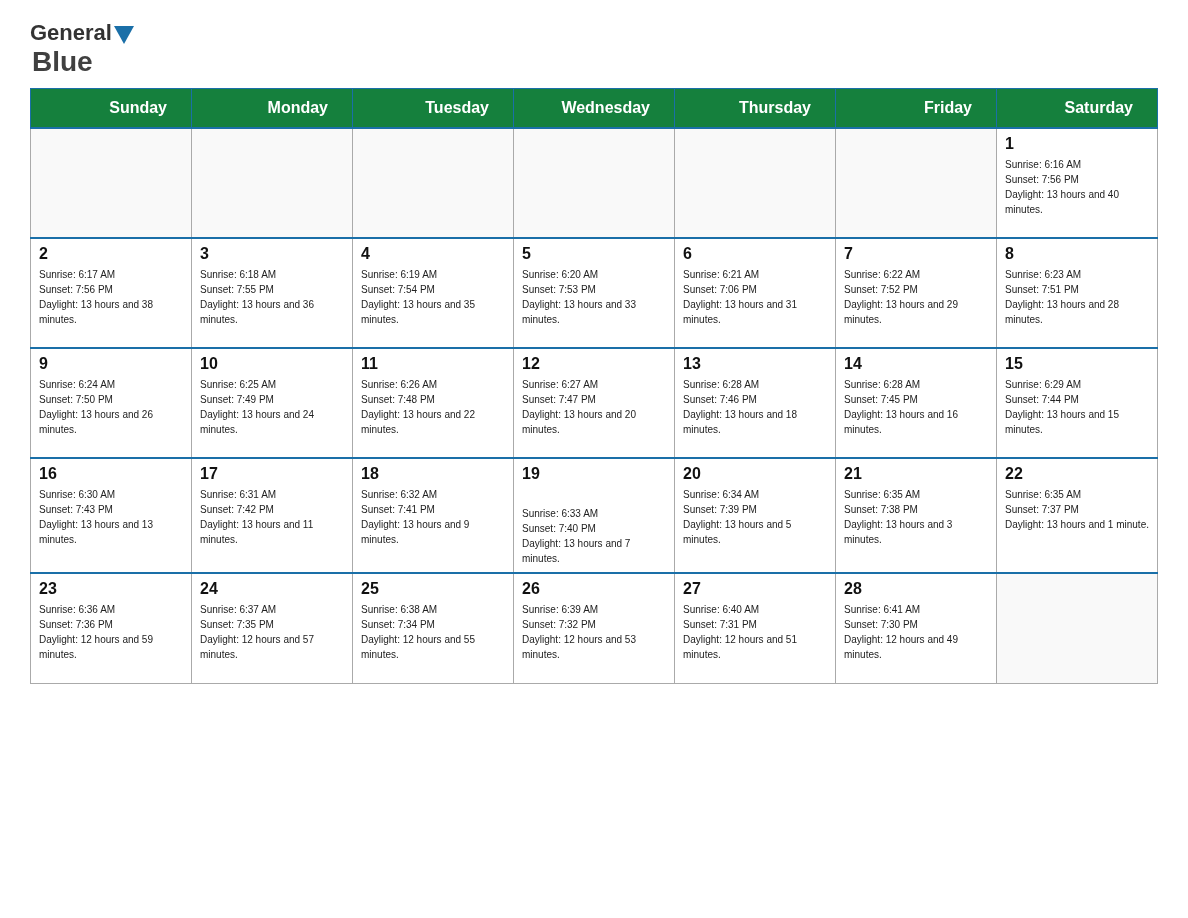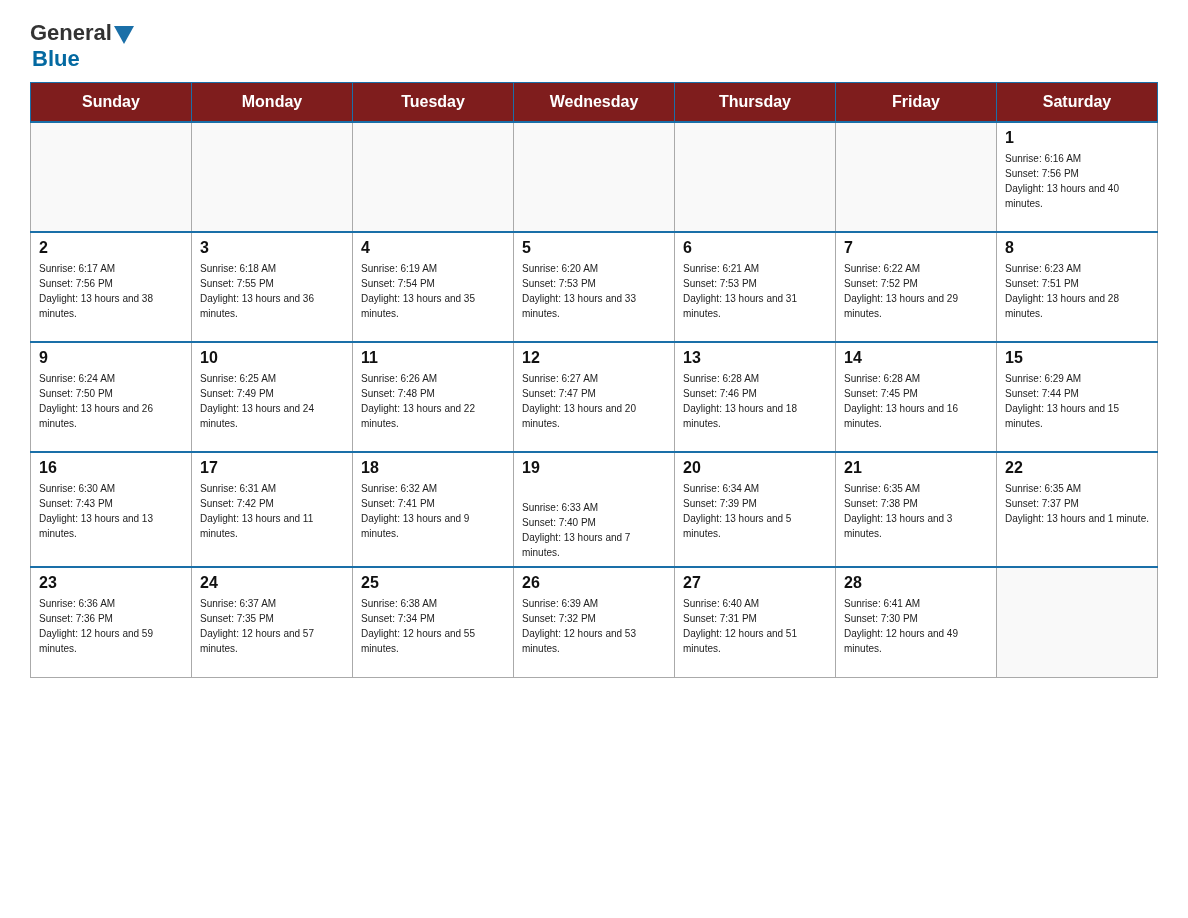--- a/index.html
+++ b/index.html
@@ -32,23 +32,23 @@
     .logo-arrow {
       width: 0;
       height: 0;
       border-left: 10px solid transparent;
       border-right: 10px solid transparent;
       border-top: 18px solid #1a6fa8;
       margin-left: 2px;
       margin-top: 4px;
     }
     .logo-blue {
-      font-size: 22px;
-      font-weight: bold;
-      color: #0369a1;
+      font-size: 28px;
+      font-weight: bold;
+      color: #404040;
       margin-left: 2px;
     }
     .title-block {
       text-align: right;
     }
     .month-title {
       font-size: 52px;
       font-weight: bold;
       color: #111;
       line-height: 1.1;
@@ -57,26 +57,26 @@
       font-size: 20px;
       color: #333;
       margin-top: 4px;
     }
     .calendar {
       width: 100%;
       border-collapse: collapse;
       margin-top: 10px;
     }
     .calendar th {
-      background-color: #7f1d1d;
+      background-color: #15803d;
       color: #fff;
       font-size: 16px;
       font-weight: bold;
       padding: 10px 24px;
-      text-align: center;
+      text-align: right;
       border: 1px solid #1a6fa8;
     }
     .calendar td {
       border: 1px solid #aaa;
       vertical-align: top;
       padding: 6px 8px;
       width: 14.28%;
       min-height: 110px;
       height: 110px;
     }
@@ -160,21 +160,21 @@
         </td>
         <td>
           <span class="day-number">5</span>
           <div class="day-info" style="white-space: pre-line;">Sunrise: 6:20 AM
 Sunset: 7:53 PM
 Daylight: 13 hours and 33 minutes.</div>
         </td>
         <td>
           <span class="day-number">6</span>
           <div class="day-info" style="white-space: pre-line;">Sunrise: 6:21 AM
-Sunset: 7:53 PM
+Sunset: 7:06 PM
 Daylight: 13 hours and 31 minutes.</div>
         </td>
         <td>
           <span class="day-number">7</span>
           <div class="day-info" style="white-space: pre-line;">Sunrise: 6:22 AM
 Sunset: 7:52 PM
 Daylight: 13 hours and 29 minutes.</div>
         </td>
         <td>
           <span class="day-number">8</span>

